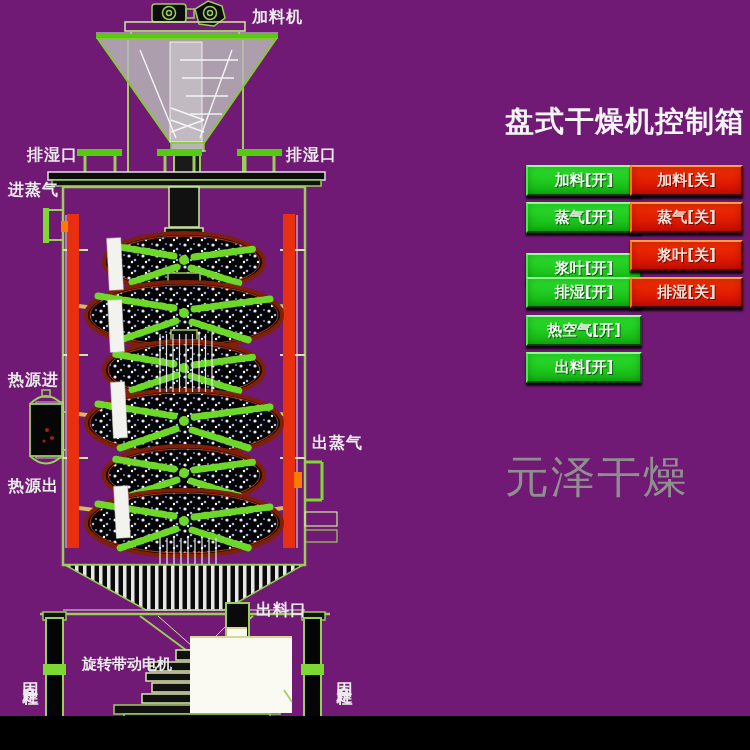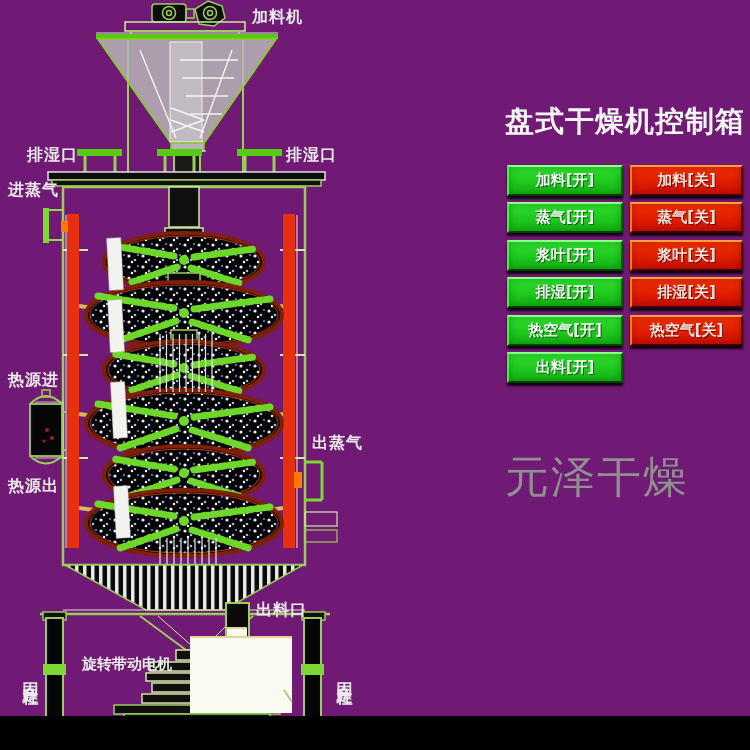--- a/index.html
+++ b/index.html
@@ -10,21 +10,21 @@
        white-space:nowrap;line-height:1.1;}
   .lbl.small{font-size:15px;letter-spacing:0;}
   .lbl.vert{writing-mode:vertical-rl;text-orientation:upright;letter-spacing:3px;}
   #panel-title{position:absolute;left:500px;top:102px;width:250px;text-align:center;
        color:#f4f4f4;font-weight:bold;font-size:29px;letter-spacing:1px;}
   .btn{position:absolute;box-sizing:border-box;width:116px;height:31px;display:flex;
        align-items:center;justify-content:center;font-size:15px;font-weight:bold;cursor:pointer;}
   .btn.green{background:linear-gradient(180deg,#2ee02e,#12b412);
        border:2px solid;border-color:#90ff90 #055505 #033d03 #44ee44;
        box-shadow:0 3px 2px rgba(0,0,0,.85), inset 0 0 8px rgba(0,60,0,.35);
-       color:#f6fff6;text-shadow:1px 1px 0 #0a5a0a;}
+       color:#f6fff6;text-shadow:1px 1px 0 #0a5a0a;margin-left:19px;}
   .btn.red{background:linear-gradient(180deg,#f43000,#cf0e00);
        border:2px solid;border-color:#ffa040 #4d0600 #3d0300 #ff7a00;
        box-shadow:0 3px 2px rgba(0,0,0,.85), inset 0 0 8px rgba(70,0,0,.35);
        color:#ffe2da;text-shadow:1px 1px 0 #6a0a00;}
   .btn.red{width:113px;}
   #watermark{position:absolute;left:505px;top:448px;width:245px;color:#8f8f8f;
        font-size:44px;letter-spacing:2px;white-space:nowrap;}
 </style>
 </head>
 <body>
@@ -279,26 +279,25 @@
   <div class="lbl" style="left:8px;top:477px">热源出</div>
   <div class="lbl" style="left:256px;top:601px">出料口</div>
   <div class="lbl small" style="left:82px;top:656px">旋转带动电机</div>
   <div class="lbl vert" style="left:22px;top:670px">固定柱</div>
   <div class="lbl vert" style="left:336px;top:670px">固定柱</div>
 
   <div id="panel-title">盘式干燥机控制箱</div>
 
   <div class="btn green" style="left:507px;top:165px">加料[开]</div>
   <div class="btn green" style="left:507px;top:202px">蒸气[开]</div>
-  <div class="btn green" style="left:507px;top:240px">浆叶[开]</div>
+  <div class="btn green" style="left:507px;top:253px">浆叶[开]</div>
   <div class="btn green" style="left:507px;top:277px">排湿[开]</div>
   <div class="btn green" style="left:507px;top:315px">热空气[开]</div>
   <div class="btn green" style="left:507px;top:352px">出料[开]</div>
 
   <div class="btn red" style="left:630px;top:165px">加料[关]</div>
   <div class="btn red" style="left:630px;top:202px">蒸气[关]</div>
   <div class="btn red" style="left:630px;top:240px">浆叶[关]</div>
   <div class="btn red" style="left:630px;top:277px">排湿[关]</div>
-  <div class="btn red" style="left:630px;top:315px">热空气[关]</div>
 
   <div id="watermark">元泽干燥</div>
 
 </div>
 
 </body></html>

